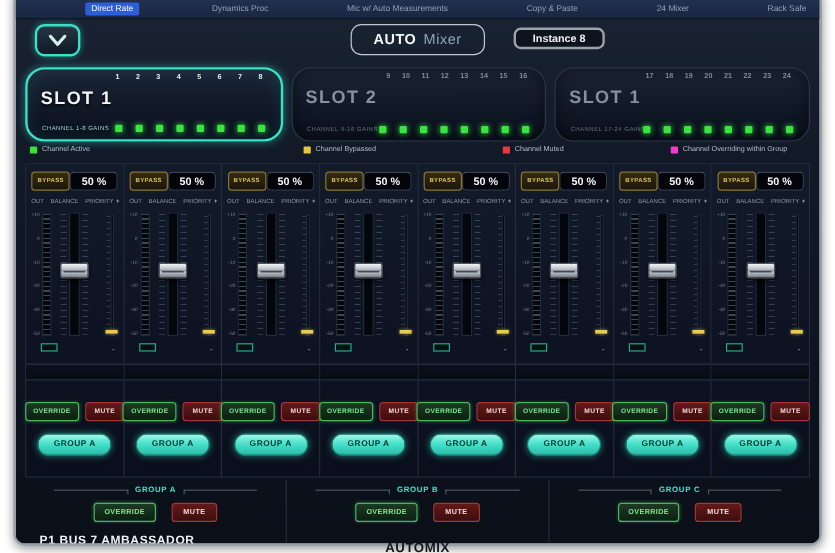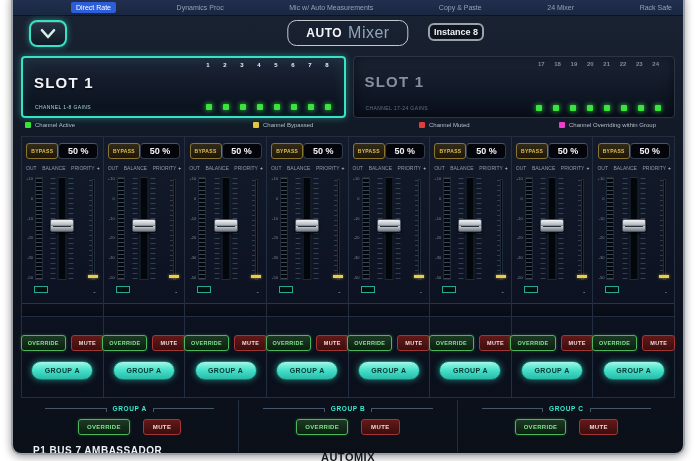--- a/index.html
+++ b/index.html
@@ -22,28 +22,28 @@
   
   .collapse-btn{position:absolute;left:16px;top:28px;width:38px;height:27px;
                 border:2px solid var(--accent,#38e2c6);border-radius:8px;
                 background:linear-gradient(180deg,#263442,#101a26);
                 display:flex;align-items:center;justify-content:center;cursor:pointer;
                 box-shadow:0 0 6px rgba(56,226,198,.5), inset 0 1px 0 rgba(255,255,255,.15);}
   .title-pill{position:absolute;top:28px;left:50%;transform:translateX(-50%);height:26px;
               padding:0 18px;border:1px solid #c2c8d0;border-radius:9px;
               display:flex;align-items:center;gap:6px;}
   .t-strong{font-size:12px;font-weight:bold;color:#f4f7fa;letter-spacing:.5px;}
-  .t-light{font-size:16px;color:#93a5b8;letter-spacing:.5px;}
-  .instance-btn{position:absolute;top:31px;left:calc(50% + 80px);height:18px;padding:0 4px;
+  .t-light{font-size:12px;color:#93a5b8;letter-spacing:.5px;}
+  .instance-btn{position:absolute;top:31px;left:calc(50% + 80px);height:18px;padding:0 14px;
                 background:#0e141d;border:2px solid #9aa2ac;border-radius:6px;
                 color:#edf1f5;font-size:9px;font-weight:bold;display:flex;align-items:center;cursor:pointer;}
 
   
   .slots{position:absolute;top:64px;left:8px;right:8px;height:62px;display:flex;gap:7px;}
-  .slot{flex:1;position:relative;border:1px solid #2a3547;border-radius:4px;cursor:pointer;
+  .slot{flex:1;position:relative;border:1px solid #2a3547;border-radius:16px;cursor:pointer;
         background:linear-gradient(180deg,#1c2536 0%,#0e1523 70%,#0a101c 100%);
         box-shadow:inset 0 0 14px rgba(0,0,0,.5);}
   .slot.selected{border:2px solid var(--accent,#38e2c6);
         box-shadow:0 0 7px rgba(56,226,198,.45), inset 0 0 14px rgba(56,226,198,.12);}
   .slot-numbers{position:absolute;top:4px;right:15px;font-size:6px;font-weight:bold;
                 color:#7f8a98;word-spacing:8px;white-space:nowrap;}
   .slot.selected .slot-numbers{color:#e8eef4;word-spacing:12px;}
   .slot-name{position:absolute;left:11px;top:16px;font-size:15px;font-weight:bold;
              letter-spacing:1.2px;color:#87909e;}
   .slot.selected .slot-name{color:#f1f5f9;text-shadow:0 1px 2px rgba(0,0,0,.8);}
@@ -188,20 +188,35 @@
       <span class="led"></span>
       <span class="led"></span>
       <span class="led"></span>
       <span class="led"></span>
       <span class="led"></span>
       <span class="led"></span>
       <span class="led"></span>
     </div>
   </div>
 
+  <div class="slot">
+    <div class="slot-numbers">9 10 11 12 13 14 15 16</div>
+    <div class="slot-name">SLOT 2</div>
+    <div class="slot-sub">CHANNEL 9-16 GAINS</div>
+    <div class="slot-leds">
+      <span class="led"></span>
+      <span class="led"></span>
+      <span class="led"></span>
+      <span class="led"></span>
+      <span class="led"></span>
+      <span class="led"></span>
+      <span class="led"></span>
+      <span class="led"></span>
+    </div>
+  </div>
 
   <div class="slot">
     <div class="slot-numbers">17 18 19 20 21 22 23 24</div>
     <div class="slot-name">SLOT 1</div>
     <div class="slot-sub">CHANNEL 17-24 GAINS</div>
     <div class="slot-leds">
       <span class="led"></span>
       <span class="led"></span>
       <span class="led"></span>
       <span class="led"></span>

